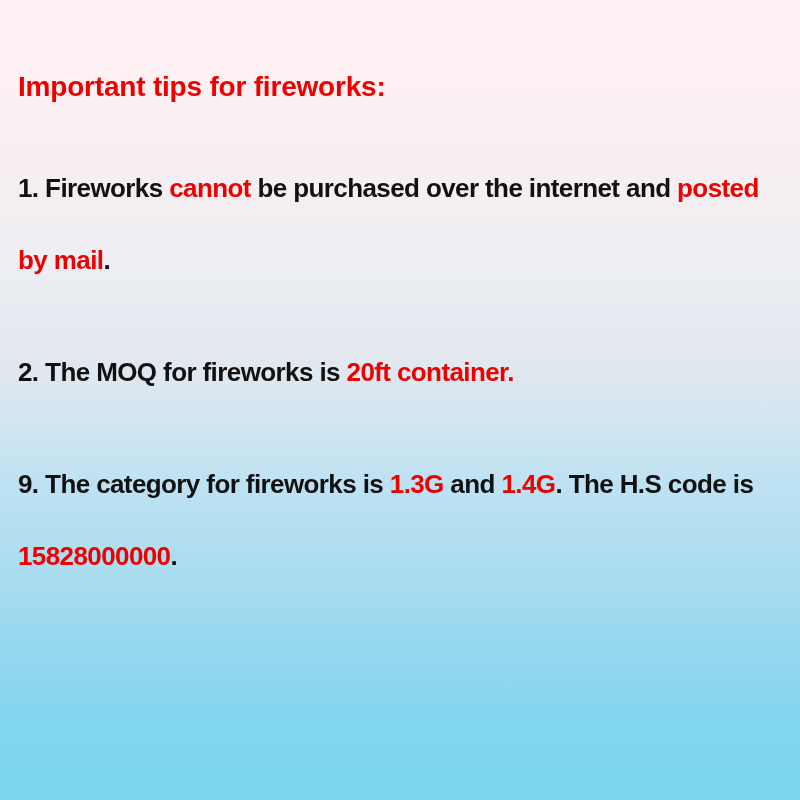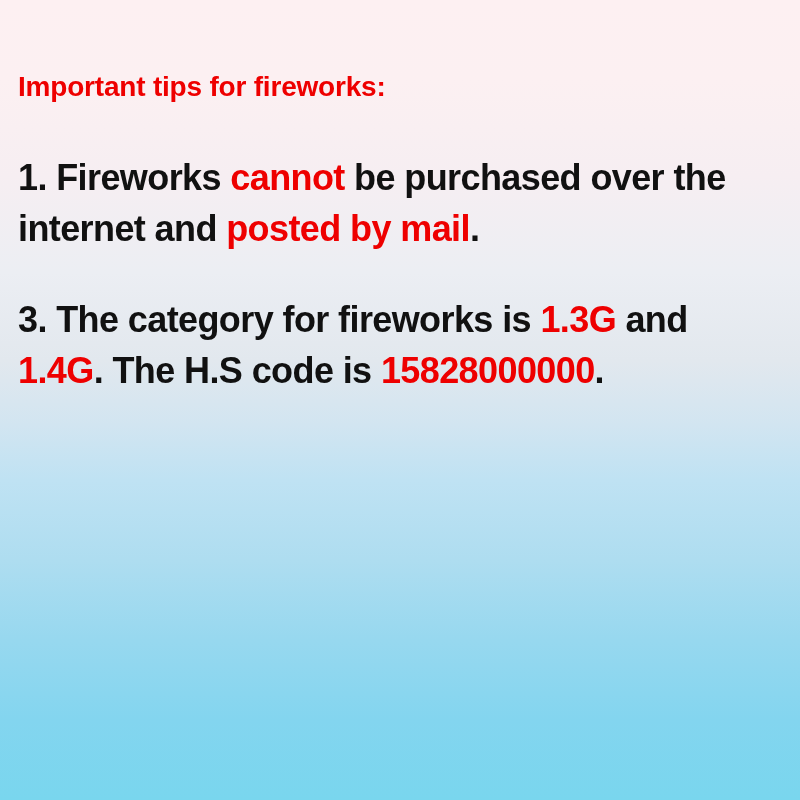--- a/index.html
+++ b/index.html
@@ -52,22 +52,22 @@
     position: absolute;
     left: 18px;
     top: 152px;
     width: 764px;
     margin: 0;
     padding: 0;
     list-style: none;
   }
 
   .tip {
-    font-size: 36px;
-    line-height: 51px;
+    font-size: 26px;
+    line-height: 72px;
     font-weight: bold;
     color: #111111;
     letter-spacing: -0.6px;
     margin: 0 0 40px 0;
   }
   .tip:last-child {
     margin-bottom: 0;
   }
 
   .seg-red {
@@ -79,16 +79,17 @@
 </style>
 </head>
 <body>
 
 <div id="poster">
 
   <h1 class="title">Important tips for fireworks:</h1>
 
   <ul class="tips" id="tips-list">
       <li class="tip"><span class="seg-black">1. Fireworks </span><span class="seg-red">cannot</span><span class="seg-black"> be purchased over the internet and </span><span class="seg-red">posted by mail</span><span class="seg-black">.</span></li>
-      <li class="tip"><span class="seg-black">3. The category for fireworks is </span><span class="seg-red">1.3G</span><span class="seg-black"> and </span><span class="seg-red">1.4G</span><span class="seg-black">. The H.S code is </span><span class="seg-red">15828000000</span><span class="seg-black">.</span></li>
+      <li class="tip"><span class="seg-black">2. The MOQ for fireworks is </span><span class="seg-red">20ft container.</span></li>
+      <li class="tip"><span class="seg-black">9. The category for fireworks is </span><span class="seg-red">1.3G</span><span class="seg-black"> and </span><span class="seg-red">1.4G</span><span class="seg-black">. The H.S code is </span><span class="seg-red">15828000000</span><span class="seg-black">.</span></li>
     </ul>
 
 </div>
 
 </body></html>

